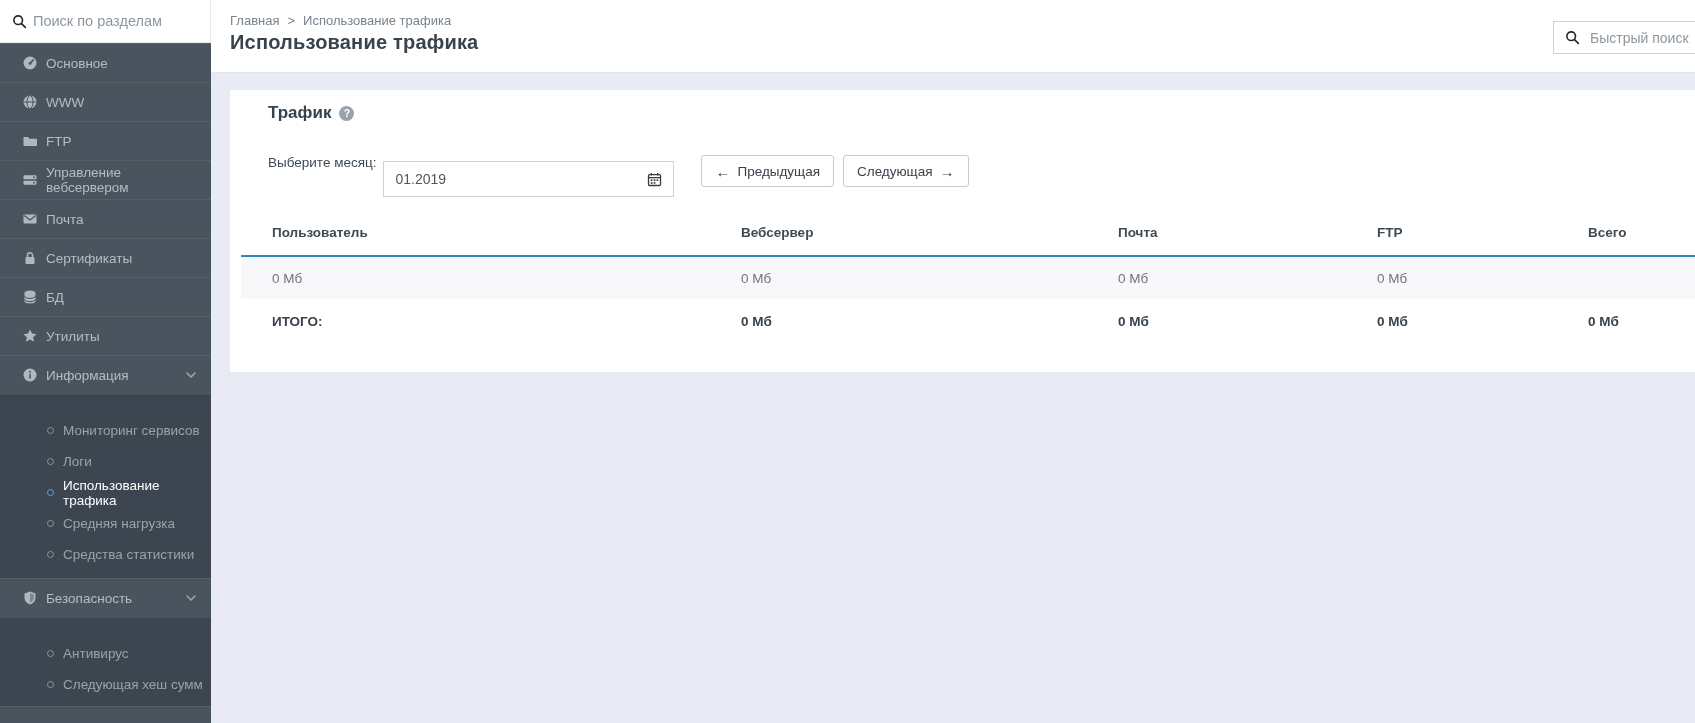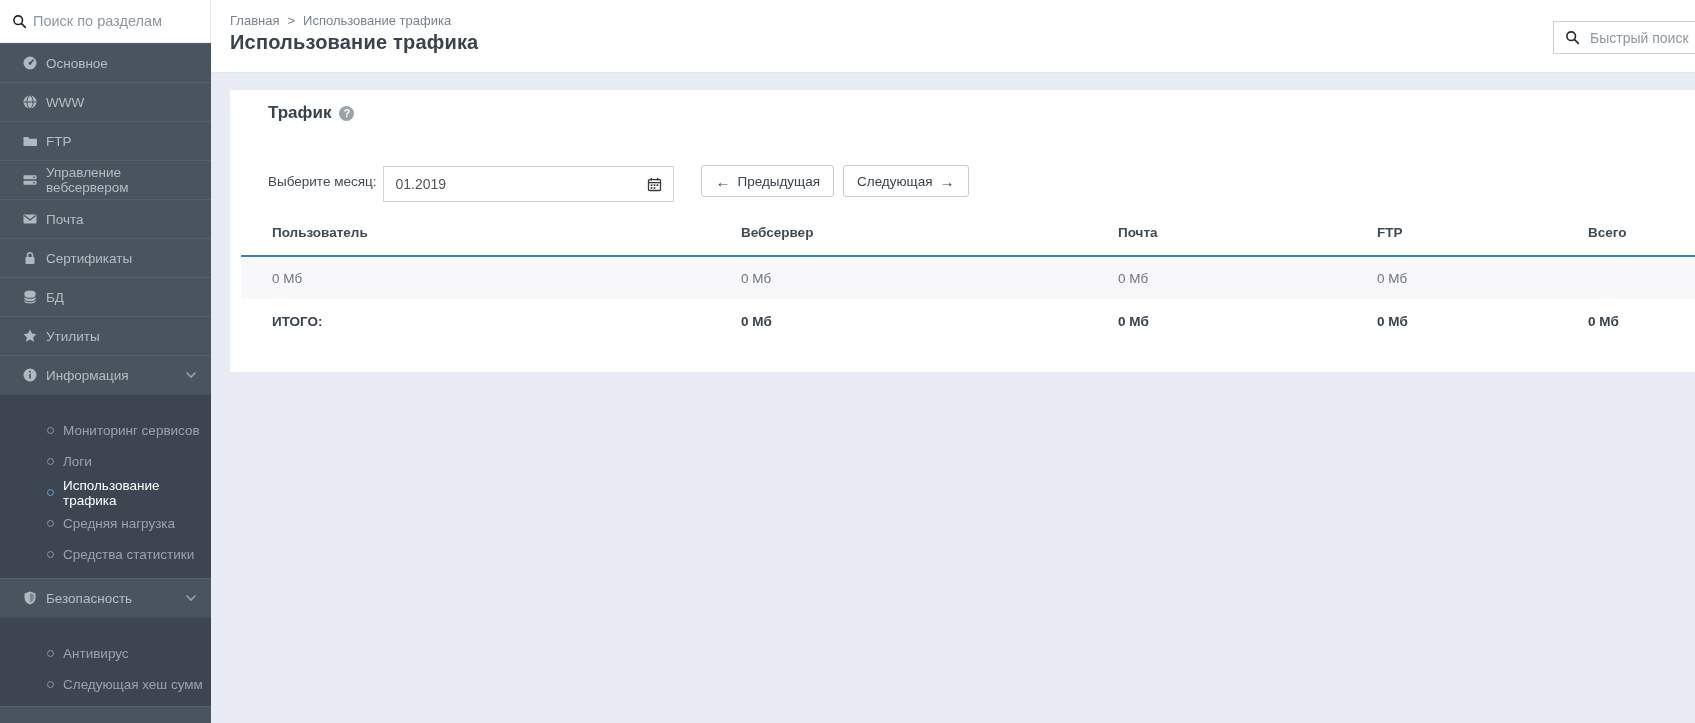--- a/index.html
+++ b/index.html
@@ -50,21 +50,21 @@
   .quick-search input { border:0; outline:0; width:100%; font-size:14px; color:#444; font-family:inherit; }
 
   
   .content { position:absolute; left:211px; top:73px; width:1484px; height:650px; background:#e9ebf4; overflow:hidden; }
   .card { position:absolute; left:19px; top:17px; width:1620px; height:282px; background:#fff; }
   .card-title { position:absolute; left:38px; top:13px; display:flex; align-items:center; gap:8px; font-size:17px; font-weight:bold; color:#36424c; }
   .help-badge {
     width:15px; height:15px; border-radius:50%; background:#9aa3ab; color:#fff;
     font-size:10.5px; font-weight:bold; display:flex; align-items:center; justify-content:center; cursor:pointer;
   }
-  .form-row { position:absolute; left:38px; top:73px; height:36px; display:flex; align-items:center; }
+  .form-row { position:absolute; left:38px; top:65px; height:36px; display:flex; }
   .form-row label { font-size:13.5px; color:#3f4a54; margin-right:7px; }
   .month-input {
     width:291px; height:36px; border:1px solid #cfd3d7; background:#fff;
     display:flex; align-items:center; padding:0 11px; gap:8px;margin-top:6px;
   }
   .month-input input { border:0; outline:0; flex:1; font-size:14px; color:#555; font-family:inherit; }
   .month-input .cal { cursor:pointer; display:flex; }
   .btn {
     height:32px; border:1px solid #c6cbd0; background:#fff; border-radius:3px;
     padding:0 13px; font-size:13.5px; color:#39434d; display:flex; align-items:center; gap:7px; cursor:pointer;

